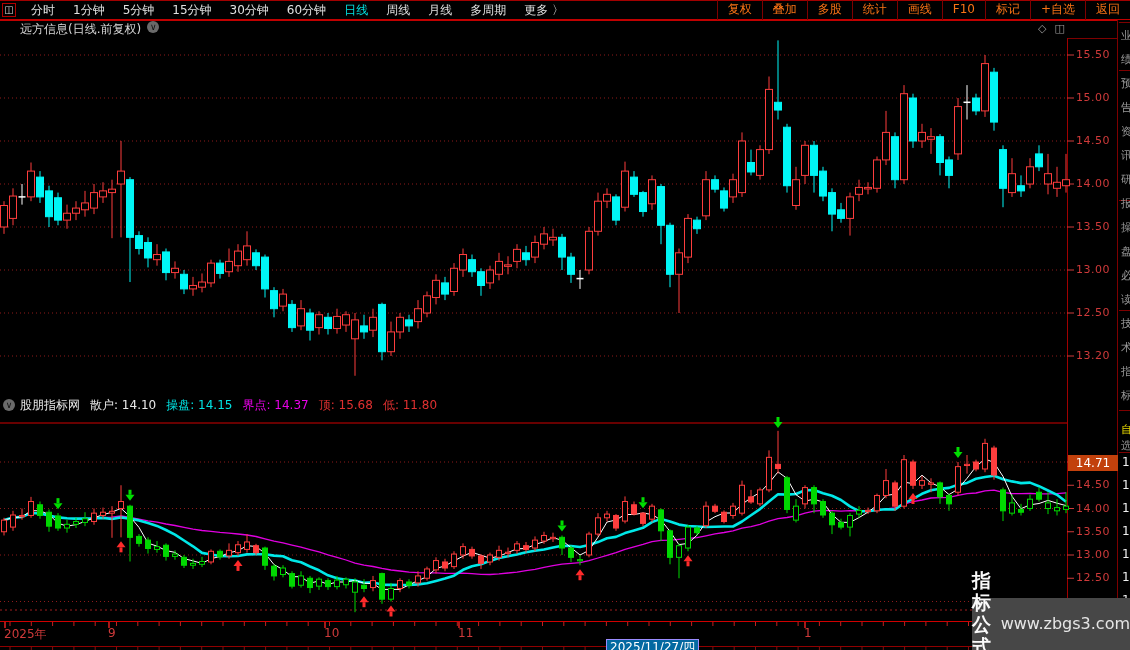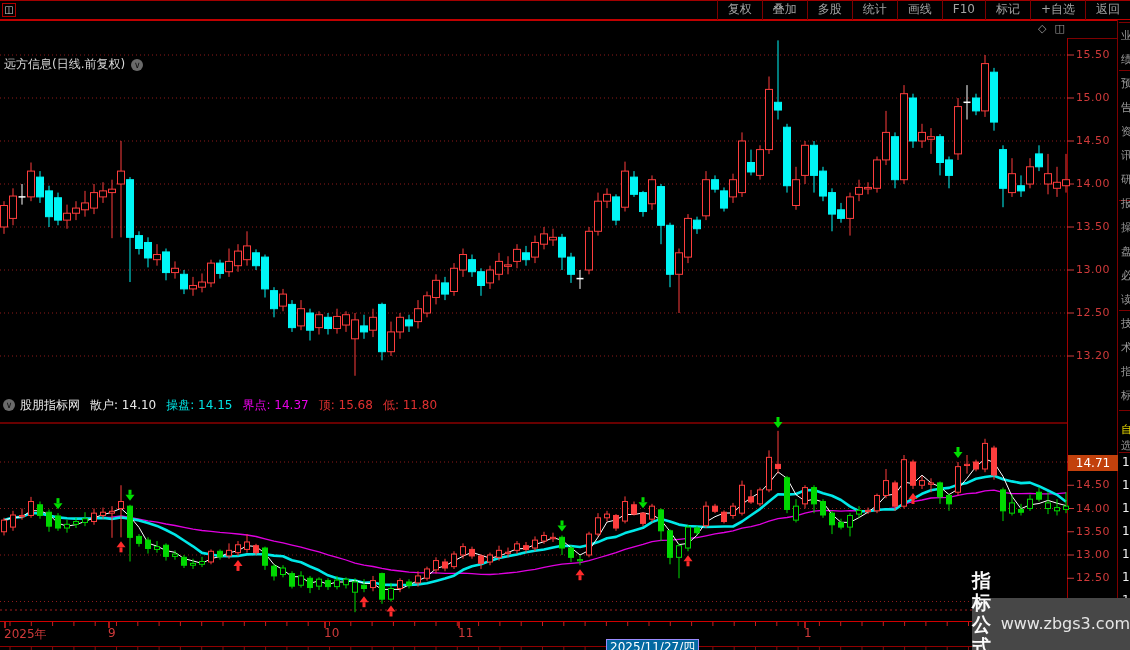--- a/index.html
+++ b/index.html
@@ -9,24 +9,24 @@
   
   .topbar{position:absolute;left:0;top:0;width:1130px;height:20px;background:#000;
           border-top:1px solid #a00000;border-bottom:1px solid #c00000;
           display:flex;align-items:center;z-index:8;}
   .winicon{width:14px;height:14px;margin:0 6px 0 2px;border:1px solid #b00000;color:#d8d8d8;
            font-size:10px;line-height:12px;text-align:center;}
   .periods{display:flex;list-style:none;margin:0;padding:0;}
   .periods li{color:#e0e0e0;font-size:12px;padding:0 9px;cursor:default;white-space:nowrap;}
   .periods li.active{color:#00e5e5;}
   .actions{display:flex;list-style:none;margin:0 0 0 auto;padding:0;height:20px;align-items:center;}
-  .actions li{color:#a3a3a3;font-size:12px;padding:0 10px;border-left:1px solid #7e0000;
+  .actions li{color:#f97316;font-size:12px;padding:0 10px;border-left:1px solid #7e0000;
               height:20px;line-height:19px;white-space:nowrap;}
   
-  .titlebar{position:absolute;left:0;top:21px;width:1067px;height:17px;display:flex;align-items:center;z-index:7;margin-top:35px;}
+  .titlebar{position:absolute;left:16px;top:21px;width:1067px;height:17px;display:flex;z-index:7;}
   .title{color:#d8d8d8;font-size:12px;margin-left:4px;}
   .circ{display:inline-block;width:12px;height:12px;border-radius:50%;background:#6a6a6a;color:#0e0e0e;
         font-size:9px;line-height:12px;text-align:center;margin-left:6px;}
   .corner-icons{position:absolute;top:22px;left:1038px;color:#9a9a9a;font-size:11px;z-index:7;
                 display:flex;gap:8px;}
   
   .ylab{position:absolute;color:#cf3a3a;font-size:11px;z-index:3;letter-spacing:0.5px;}
   .tlab{position:absolute;color:#cf3a3a;font-size:12px;z-index:3;white-space:nowrap;}
   .ptag{position:absolute;left:1068px;width:50px;height:16px;background:#c2410c;color:#fff;
         font-size:12px;line-height:16px;text-align:center;z-index:5;}
@@ -48,20 +48,33 @@
   .wmark .l2{color:#e6e6e6;font-size:16px;line-height:20px;}
   svg.paint{position:absolute;left:0;top:0;z-index:1;}
 </style>
 </head>
 <body>
 
 <div class="screen">
 
   <div class="topbar">
     <div class="winicon">◫</div>
+    <ul class="periods" id="periods">
+        <li>分时</li>
+        <li>1分钟</li>
+        <li>5分钟</li>
+        <li>15分钟</li>
+        <li>30分钟</li>
+        <li>60分钟</li>
+        <li class="active">日线</li>
+        <li>周线</li>
+        <li>月线</li>
+        <li>多周期</li>
+        <li>更多 〉</li>
+      </ul>
     <ul class="actions" id="actions">
         <li>复权</li>
         <li>叠加</li>
         <li>多股</li>
         <li>统计</li>
         <li>画线</li>
         <li>F10</li>
         <li>标记</li>
         <li>+自选</li>
         <li>返回</li>

